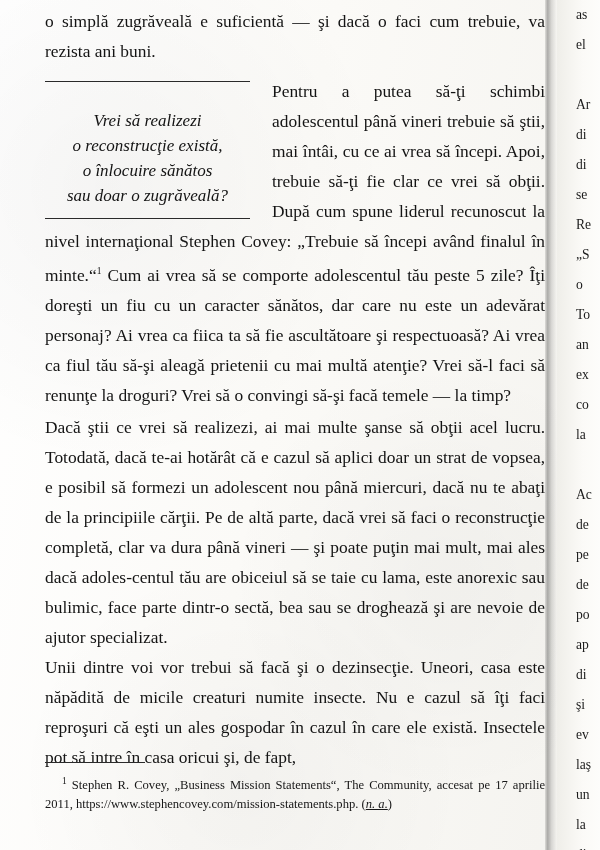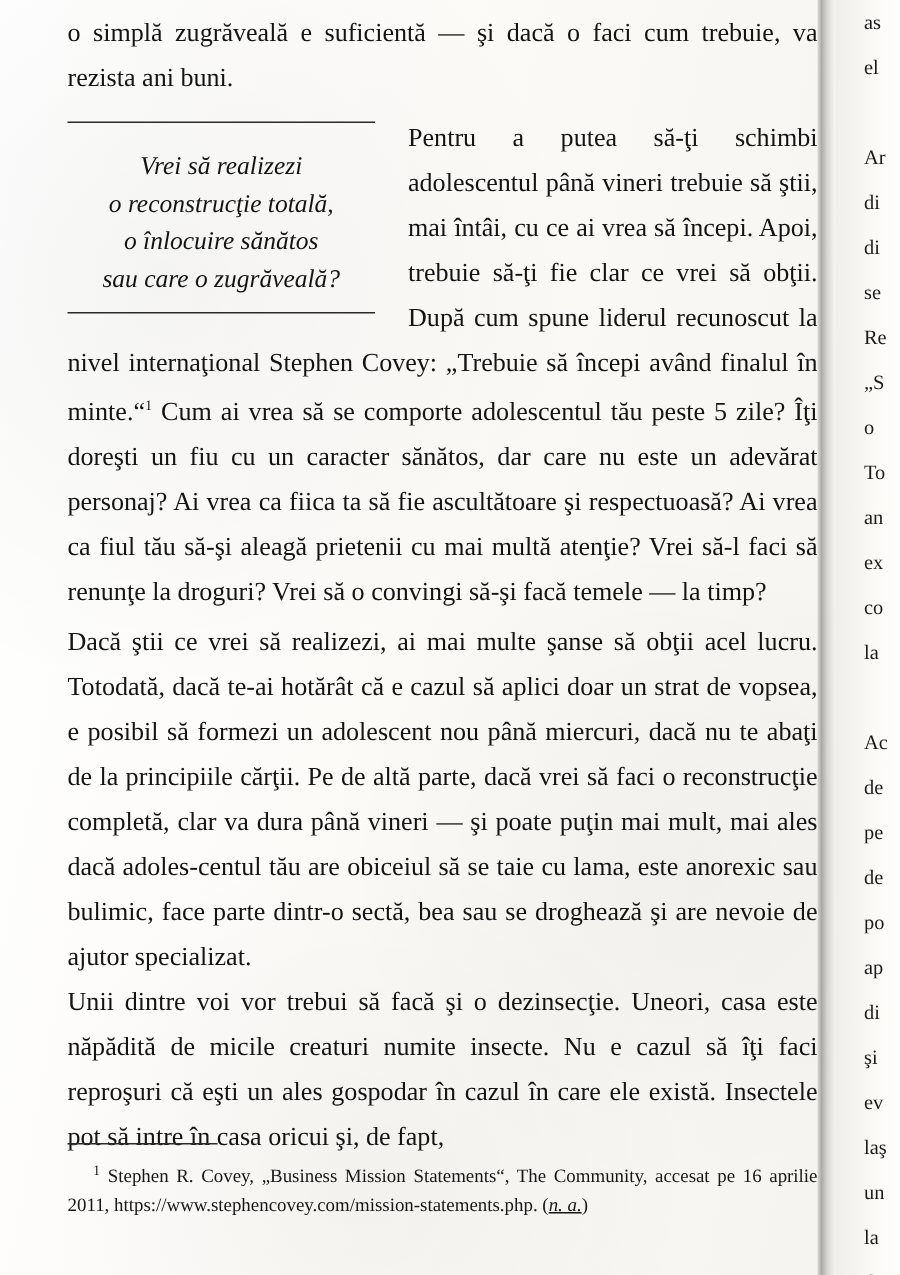--- a/index.html
+++ b/index.html
@@ -49,21 +49,21 @@
     hyphens: manual;
   }
 
   .para { margin: 0; }
 
   
   #pullquote {
     float: left;
     width: 205px;
     margin: 5px 22px 6px 0;
-    padding: 16px 0 10px 0;
+    padding: 26px 0 10px 0;
     border-top: 1.6px solid #2a2a2a;
     border-bottom: 1.6px solid #2a2a2a;
     text-align: center;
     font-style: italic;
     font-size: 17px;
     line-height: 25px;
     shape-outside: inset(0);
   }
   #pullquote .pq-line { display: block; white-space: nowrap; }
 
@@ -141,39 +141,39 @@
   <div id="main-page">
 
     <div class="textblock" style="top: 6px;">
       <p class="para">o simplă zugrăveală e suficientă — şi dacă o faci cum trebuie, va rezista ani buni.</p>
     </div>
 
     <div class="textblock clearfix" style="top: 76px;">
 
       <div id="pullquote">
         <span class="pq-line">Vrei să realizezi</span>
-        <span class="pq-line">o reconstrucţie totală,</span>
+        <span class="pq-line">o reconstrucţie există,</span>
         <span class="pq-line">o înlocuire sănătos</span>
-        <span class="pq-line">sau care o zugrăveală?</span>
+        <span class="pq-line">sau doar o zugrăveală?</span>
       </div>
 
       <p class="para"><span>Pentru a putea să-ţi schimbi adolescentul până vineri trebuie să ştii, mai întâi, cu ce ai vrea să începi. Apoi, trebuie să-ţi fie clar ce vrei să obţii. După cum spune liderul recunoscut la nivel internaţional Stephen Covey: „Trebuie să începi având finalul în minte.“</span><span class="fn-marker">1</span><span> Cum ai vrea să se comporte adolescentul tău peste 5 zile? Îţi doreşti un fiu cu un caracter sănătos, dar care nu este un adevărat personaj? Ai vrea ca fiica ta să fie ascultătoare şi respectuoasă? Ai vrea ca fiul tău să-şi aleagă prietenii cu mai multă atenţie? Vrei să-l faci să renunţe la droguri? Vrei să o convingi să-şi facă temele — la timp?</span></p>
     </div>
 
     <div class="textblock" style="top: 412px;">
       <p class="para">Dacă ştii ce vrei să realizezi, ai mai multe şanse să obţii acel lucru. Totodată, dacă te-ai hotărât că e cazul să aplici doar un strat de vopsea, e posibil să formezi un adolescent nou până miercuri, dacă nu te abaţi de la principiile cărţii. Pe de altă parte, dacă vrei să faci o reconstrucţie completă, clar va dura până vineri — şi poate puţin mai mult, mai ales dacă adoles-centul tău are obiceiul să se taie cu lama, este anorexic sau bulimic, face parte dintr-o sectă, bea sau se droghează şi are nevoie de ajutor specializat.</p>
     </div>
 
     <div class="textblock" style="top: 652px;">
       <p class="para">Unii dintre voi vor trebui să facă şi o dezinsecţie. Uneori, casa este năpădită de micile creaturi numite insecte. Nu e cazul să îţi faci reproşuri că eşti un ales gospodar în cazul în care ele există. Insectele pot să intre în casa oricui şi, de fapt,</p>
     </div>
 
     <div id="footnote-area">
       <div id="footnote-rule"></div>
-      <p id="footnote-text"><span class="fn-marker">1</span><span> Stephen R. Covey, „Business Mission Statements“, The Community, accesat pe 16 aprilie 2011, https://www.stephencovey.com/mission-statements.php. (</span><span class="fn-ital">n. a.</span><span>)</span></p>
+      <p id="footnote-text"><span class="fn-marker">1</span><span> Stephen R. Covey, „Business Mission Statements“, The Community, accesat pe 17 aprilie 2011, https://www.stephencovey.com/mission-statements.php. (</span><span class="fn-ital">n. a.</span><span>)</span></p>
     </div>
 
   </div>
 
   <div id="gutter"></div>
 
   <div id="facing-page">
     <div id="facing-fragments">
         <span class="frag">as</span>
         <span class="frag">el</span>

